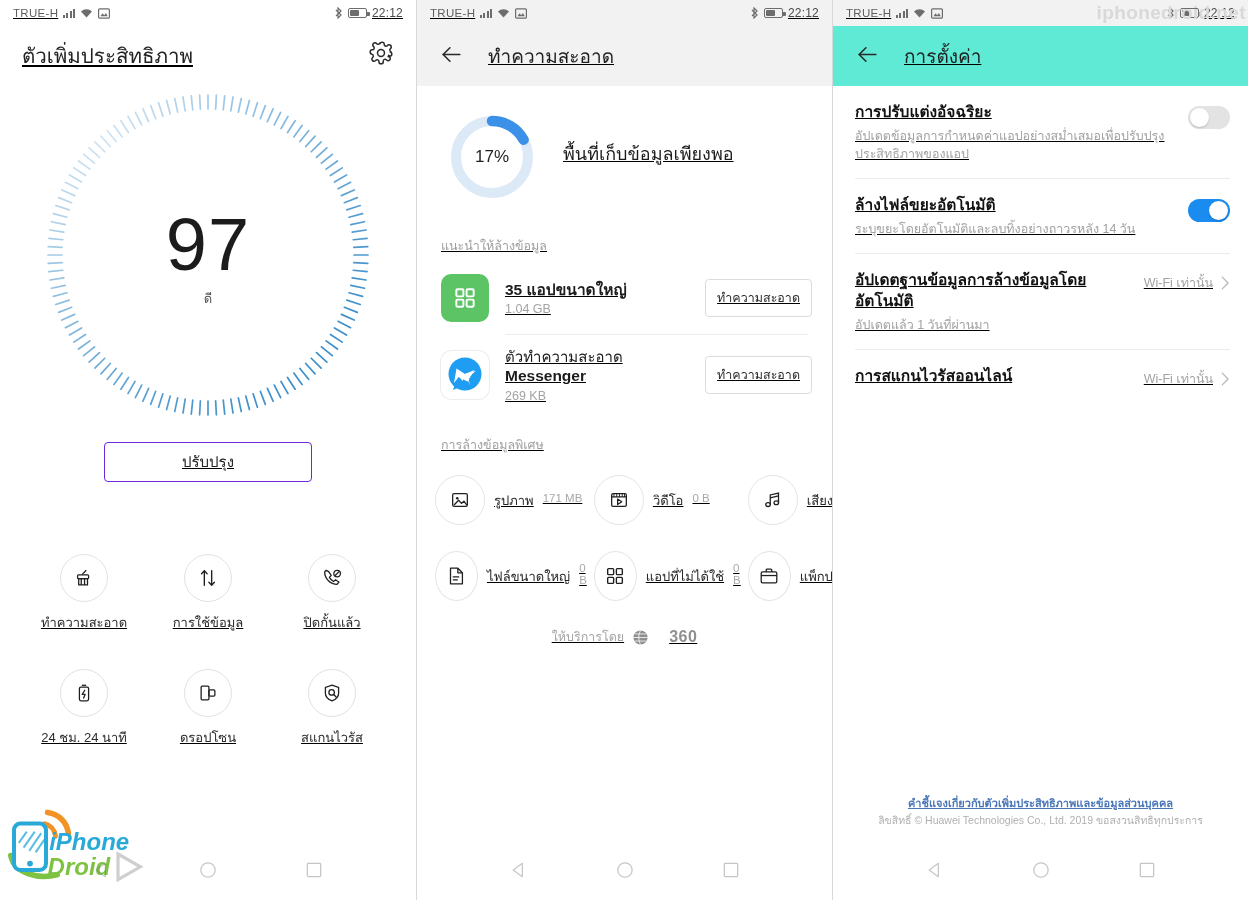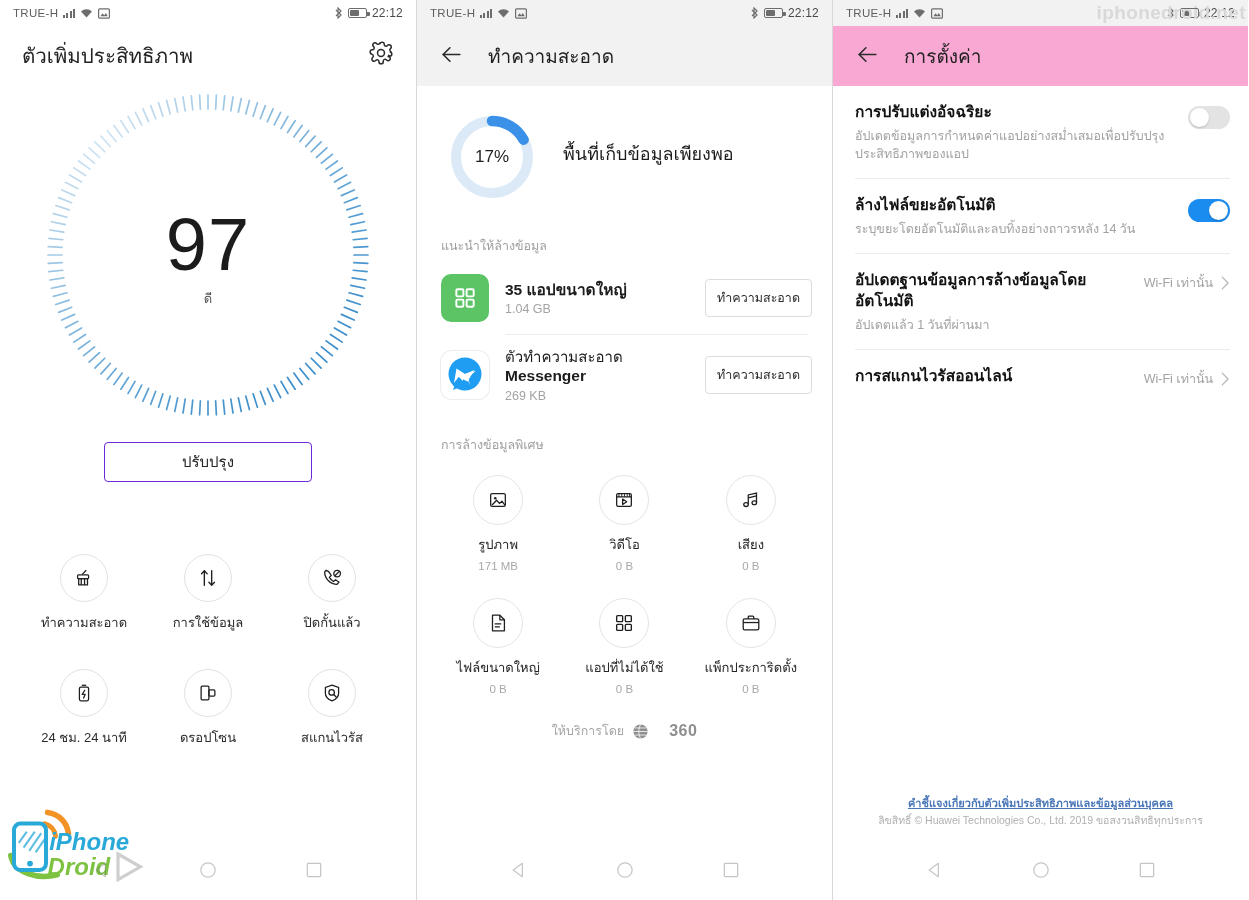--- a/index.html
+++ b/index.html
@@ -4,21 +4,21 @@
 <style>
   * { box-sizing: border-box; margin: 0; padding: 0; }
   html, body {
     width: 1249px; height: 900px;
     background: #ffffff;
     font-family: "Liberation Sans", "DejaVu Sans", sans-serif;
     overflow: hidden;
   }
   .stage { position: relative; width: 1249px; height: 900px; display: flex; }
 
-  .panel { position: relative; width: 416px; height: 900px; background: #ffffff; overflow: hidden; flex: none; }
+  .panel { position: relative; width: 416px; height: 900px; background: #ffffff; overflow: hidden; flex: none; text-decoration: underline; }
   .panel + .panel { border-left: 1px solid #d8d8d8; }
   .panel2, .panel3 { width: 416px; }
 
   
   .statusbar {
     height: 26px; display: flex; align-items: center;
     padding: 0 13px; font-size: 11.5px; color: #6d6d6d; letter-spacing: .2px;
   }
   .sb-left { display: flex; align-items: center; gap: 5px; }
   .sb-carrier { font-size: 11.5px; color: #5e5e5e; letter-spacing: .3px; }
@@ -81,31 +81,31 @@
   .app-name { font-size: 15.5px; color: #1c1c1c; font-weight: 600; line-height: 1.28; }
   .app-name.two { font-weight: 400; font-size: 15px; }
   .app-size { font-size: 12.5px; color: #a3a3a3; margin-top: 3px; }
   .clean-btn {
     border:1px solid #dcdcdc; border-radius:4px; background:#fff; padding: 8px 11px;
     font-size: 12.5px; color:#2b2b2b; font-family: inherit; cursor:pointer; white-space:nowrap;
   }
   .divider { height:1px; background:#ededed; margin: 0 24px 0 88px; }
 
   .clean-grid { display:grid; grid-template-columns: repeat(3,1fr); row-gap: 26px; padding: 14px 18px 0; }
-  .cg-item { display:flex; flex-direction:column; align-items:center; gap: 9px; cursor:pointer; }
+  .cg-item { display:flex; flex-direction:row; align-items:center; gap: 9px; cursor:pointer; }
   .cg-circle { width:50px; height:50px; border-radius:50%; border:1px solid #e4e4e4; display:flex; align-items:center; justify-content:center; }
   .cg-label { font-size: 13px; color: #262626; white-space:nowrap; }
   .cg-size { font-size: 11.5px; color: #a8a8a8; margin-top: -4px; }
 
   .powered { display:flex; align-items:center; justify-content:center; gap:8px; margin-top: 26px; font-size: 12.5px; color:#a6a6a6; }
   .badge360 { display:flex; align-items:center; gap:20px; }
   .b360-text { font-size: 16px; font-weight: 700; color:#8f8f8f; letter-spacing: .5px; }
 
   
-  .p3-header { height: 60px; background: #f9a8d4; display:flex; align-items:center; gap: 24px; padding: 0 22px; }
+  .p3-header { height: 60px; background: #5eead4; display:flex; align-items:center; gap: 24px; padding: 0 22px; }
   .p3-title { font-size: 19px; color:#1f1f1f; }
   .set-list { padding: 0 18px 0 22px; }
   .set-row { display:flex; align-items:flex-start; padding: 16px 0 15px; border-bottom: 1px solid #ececec; gap: 12px; cursor:pointer; }
   .set-main { flex:1; min-width:0; }
   .set-title { font-size: 15.5px; color:#121212; font-weight: 600; line-height: 1.35; }
   .set-desc { font-size: 12.5px; color:#a2a2a2; margin-top: 4px; line-height: 1.45; }
   .set-right { display:flex; align-items:center; gap:7px; padding-top: 3px; flex:none; }
   .set-value { font-size: 12.5px; color:#a2a2a2; white-space:nowrap; }
   .toggle { width: 42px; height: 23px; border-radius: 12px; background:#e3e3e3; position:relative; flex:none; margin-top: 4px; cursor:pointer; }
   .toggle i { position:absolute; top:2px; left:2px; width:19px; height:19px; border-radius:50%; background:#fff; box-shadow:0 1px 2px rgba(0,0,0,.18); transition: left .15s; }

